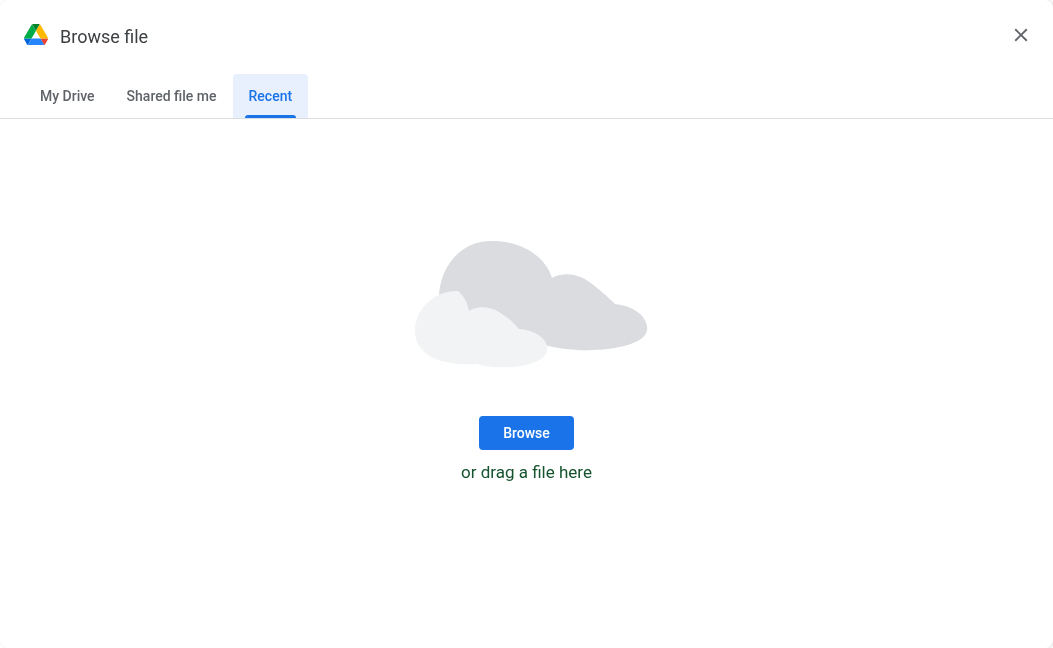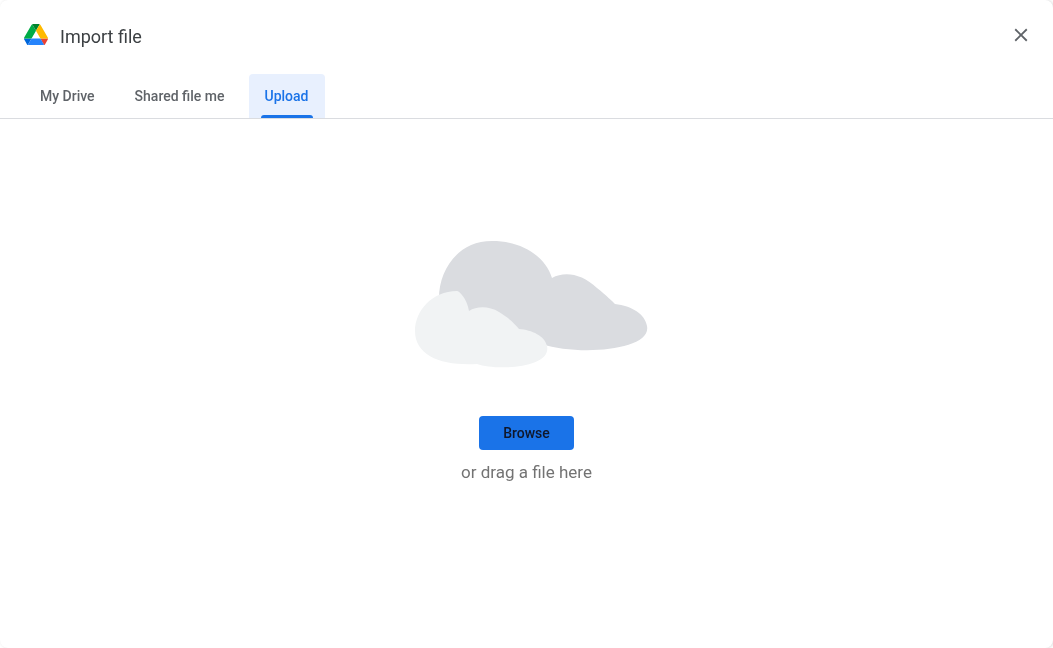--- a/index.html
+++ b/index.html
@@ -54,21 +54,21 @@
       border: none;
     }
     .close-btn svg {
       width: 22px;
       height: 22px;
     }
     .tabs {
       display: flex;
       padding: 0 24px;
       border-bottom: 1px solid #dadce0;
-      gap: 8px;
+      gap: 0;
       margin-top: 14px;
       align-items: flex-end;
     }
     .tab {
       padding: 14px 16px;
       font-size: 14px;
       color: #5f6368;
       cursor: pointer;
       position: relative;
       font-weight: 500;
@@ -99,64 +99,64 @@
       justify-content: center;
       padding-bottom: 60px;
     }
     .cloud-illustration {
       width: 260px;
       height: 150px;
       margin-bottom: 40px;
     }
     .browse-btn {
       background: #1a73e8;
-      color: #0f172a;
+      color: #ffffff;
       border: none;
       padding: 9px 24px;
       font-size: 14px;
       font-weight: 500;
       border-radius: 4px;
       cursor: pointer;
       font-family: inherit;
       margin-bottom: 12px;
     }
     .drag-text {
       font-size: 17px;
-      color: #737373;
+      color: #14532d;
     }
   </style>
 </head>
 <body>
 
 <div class="dialog">
   <div class="header">
     <span class="drive-logo">
       <svg viewBox="0 0 87.3 78" xmlns="http://www.w3.org/2000/svg">
         <path d="m6.6 66.85 3.85 6.65c.8 1.4 1.95 2.5 3.3 3.3l13.75-23.8h-27.5c0 1.55.4 3.1 1.2 4.5z" fill="#0066da"></path>
         <path d="m43.65 25-13.75-23.8c-1.35.8-2.5 1.9-3.3 3.3l-25.4 44a9.06 9.06 0 0 0 -1.2 4.5h27.5z" fill="#00ac47"></path>
         <path d="m73.55 76.8c1.35-.8 2.5-1.9 3.3-3.3l1.6-2.75 7.65-13.25c.8-1.4 1.2-2.95 1.2-4.5h-27.502l5.852 11.5z" fill="#ea4335"></path>
         <path d="m43.65 25 13.75-23.8c-1.35-.8-2.9-1.2-4.5-1.2h-18.5c-1.6 0-3.15.45-4.5 1.2z" fill="#00832d"></path>
         <path d="m59.8 53h-32.3l-13.75 23.8c1.35.8 2.9 1.2 4.5 1.2h50.8c1.6 0 3.15-.45 4.5-1.2z" fill="#2684fc"></path>
         <path d="m73.4 26.5-12.7-22c-.8-1.4-1.95-2.5-3.3-3.3l-13.75 23.8 16.15 28h27.45c0-1.55-.4-3.1-1.2-4.5z" fill="#ffba00"></path>
       </svg>
     </span>
-    <span class="dialog-title">Import file</span>
+    <span class="dialog-title">Browse file</span>
     <button class="close-btn">
       <span>
         <svg viewBox="0 0 24 24" fill="#5f6368">
           <path d="M19 6.41L17.59 5 12 10.59 6.41 5 5 6.41 10.59 12 5 17.59 6.41 19 12 13.41 17.59 19 19 17.59 13.41 12z"></path>
         </svg>
       </span>
     </button>
   </div>
 
   <div class="tabs">
     <button class="tab">My Drive</button>
     <button class="tab">Shared file me</button>
-    <button class="tab active">Upload</button>
+    <button class="tab active">Recent</button>
   </div>
 
   <div class="content">
     <div class="cloud-illustration">
       <svg viewBox="0 0 260 150" xmlns="http://www.w3.org/2000/svg">
         <path d="M 95 15 C 60 15 42 45 42 72 C 42 72 42 72 42 72 C 42 110 100 120 145 118 C 180 130 255 125 250 100 C 248 88 235 80 218 78 C 215 75 210 70 200 62 C 185 48 168 45 155 52 C 148 30 125 15 95 15 Z" fill="#dadce0"></path>
         <path d="M 60 65 C 35 65 18 85 18 105 C 18 130 45 140 80 138 C 100 145 155 142 150 120 C 148 110 135 104 122 103 C 118 98 112 92 102 86 C 92 80 80 80 72 85 C 70 72 62 65 60 65 Z" fill="#f1f3f4"></path>
       </svg>
     </div>
     <button class="browse-btn">Browse</button>

